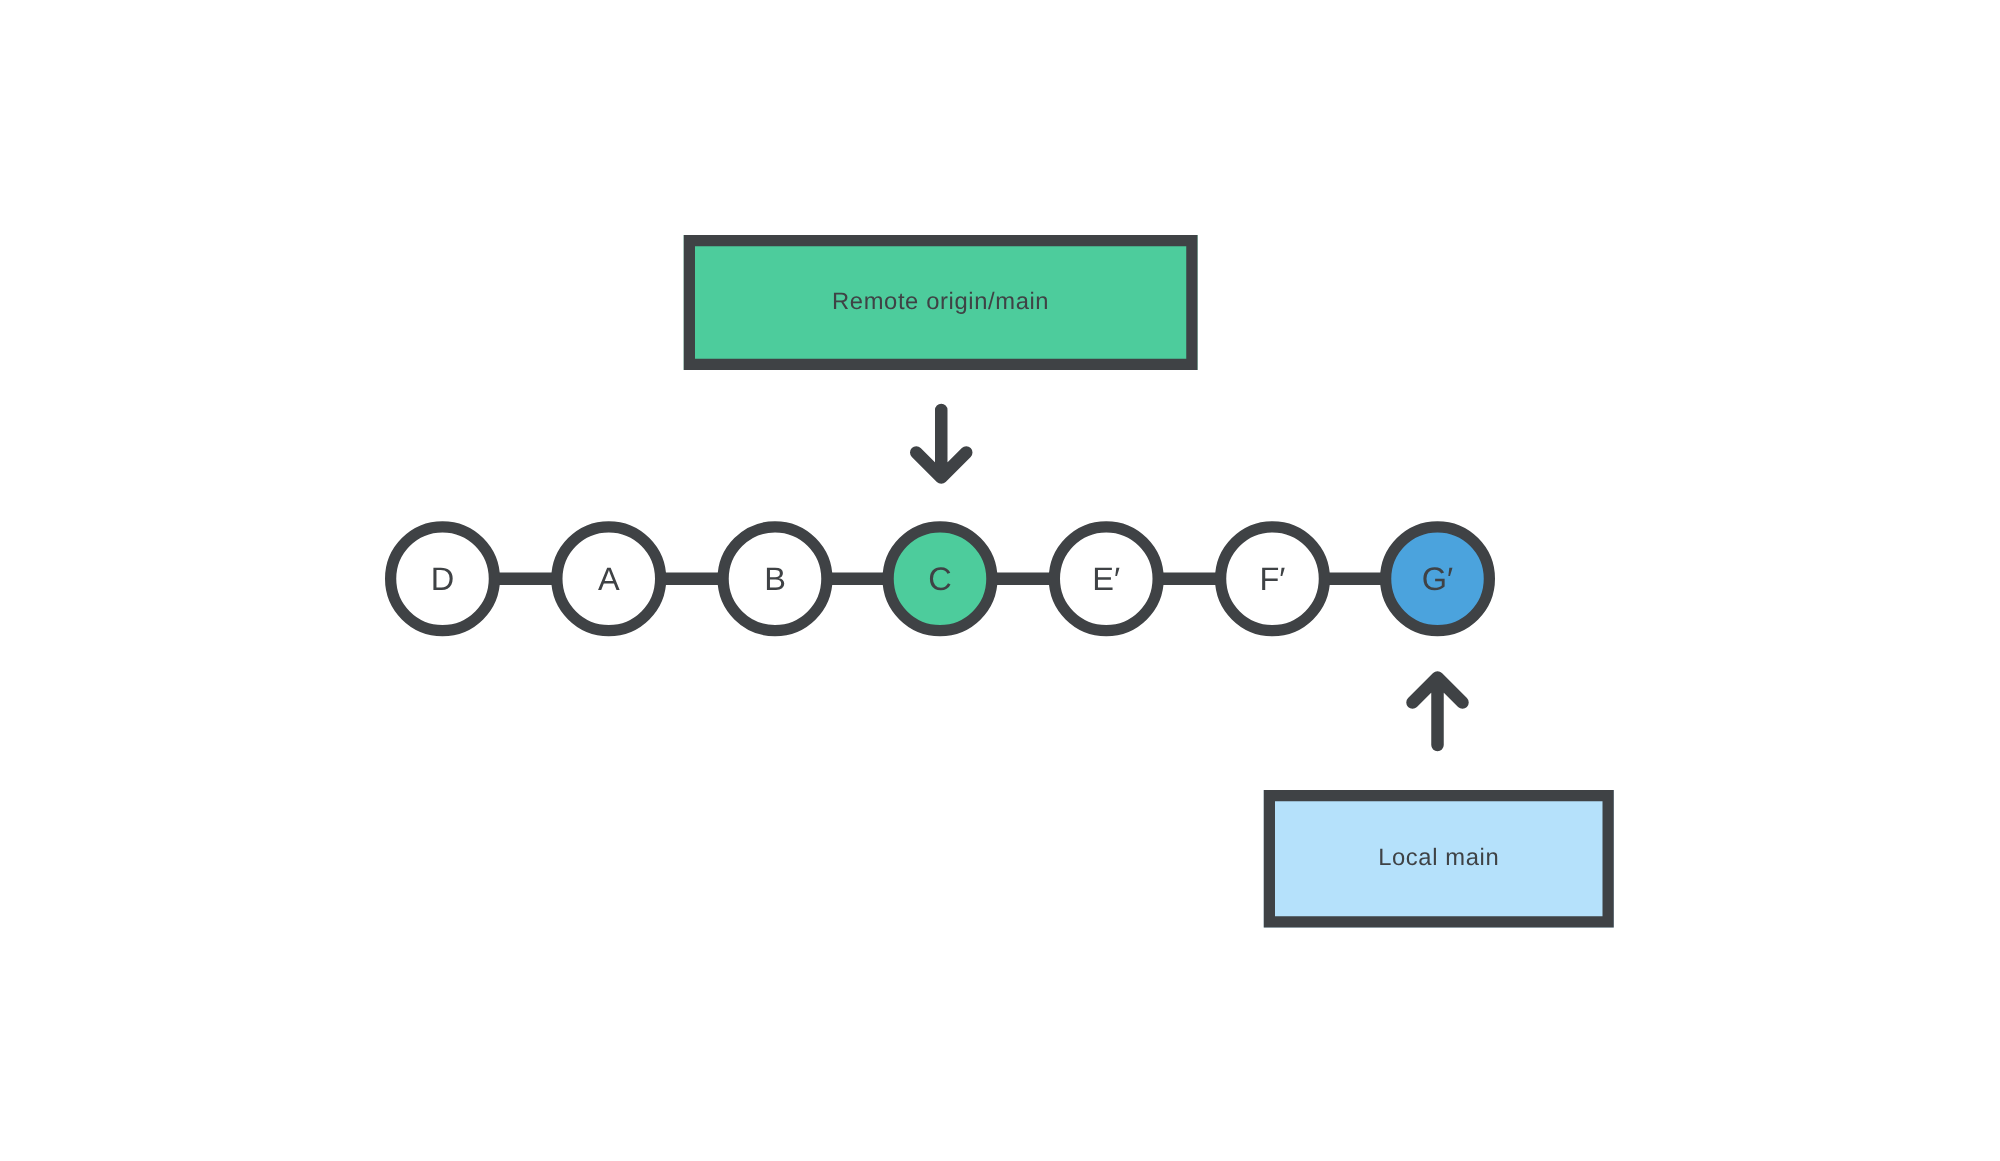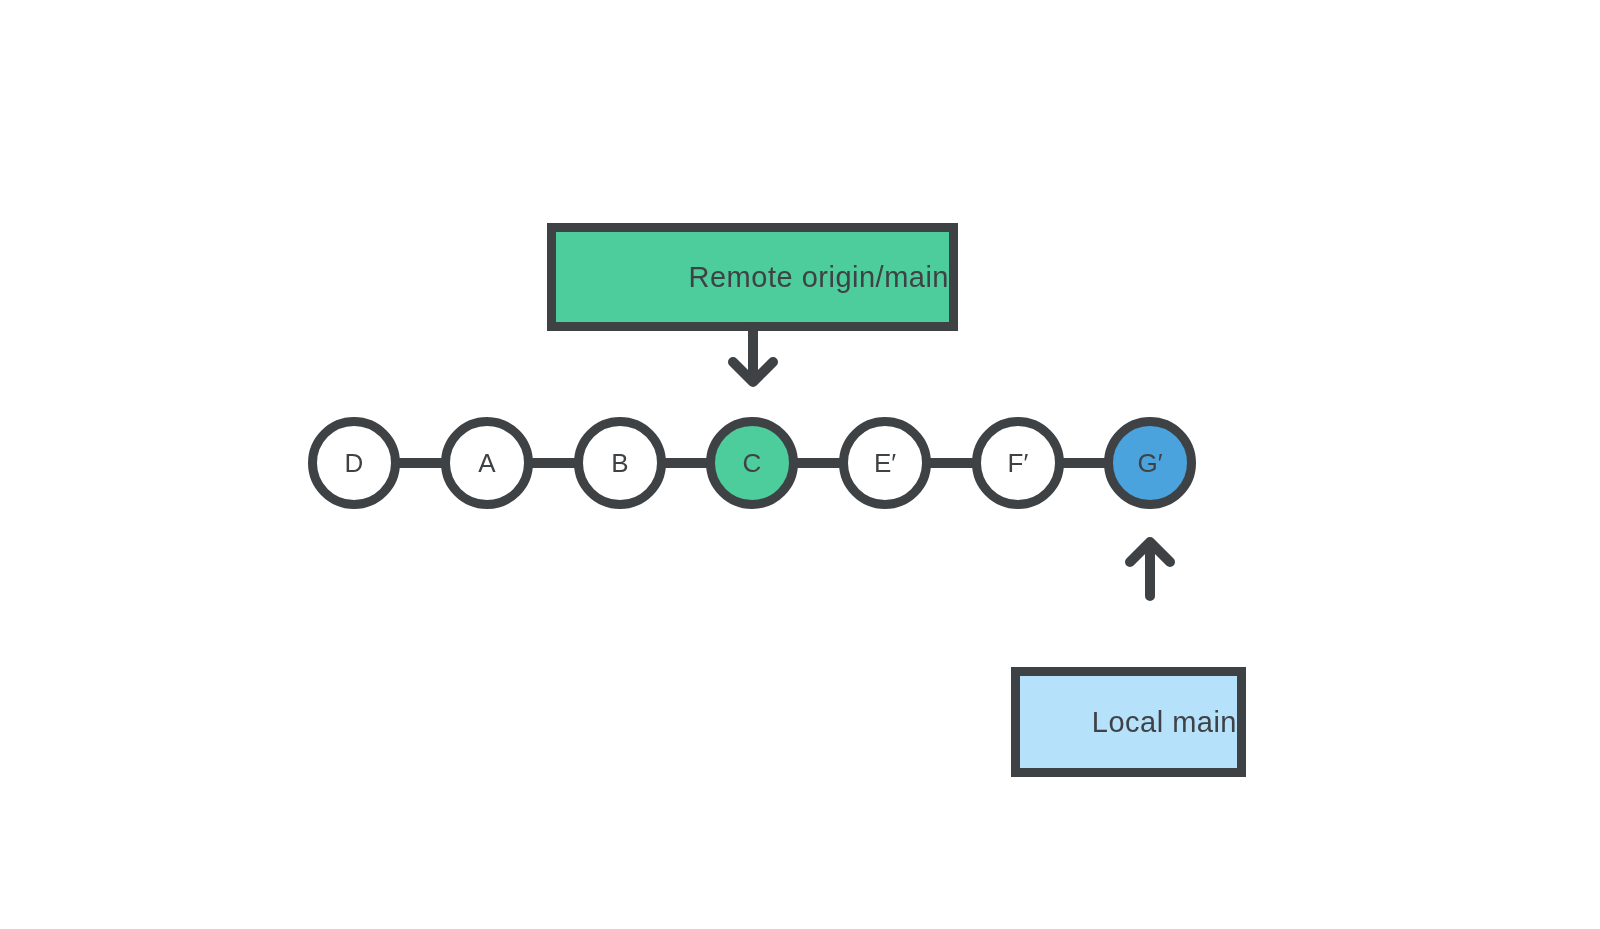--- a/index.html
+++ b/index.html
@@ -20,34 +20,33 @@
     width:1600px;
     height:929px;
     background:var(--bg);
     overflow:hidden;
   }
   .label-box{
     position:absolute;
     border:9px solid var(--outline);
     display:flex;
     align-items:center;
-    justify-content:flex-end;
-    font-size:29px;
+    justify-content:center;
+    font-size:19px;
     letter-spacing:0.5px;
     color:var(--outline);
-    margin-top:35px;
   }
   .label-box--remote{
     left:547px; top:188px;
     width:411px; height:108px;
     background:var(--green);
   }
   .label-box--local{
     left:1011px; top:632px;
-    width:235px; height:110px;
+    width:280px; height:110px;
     background:var(--lightblue);
   }
   .arrow{
     position:absolute;
     color:var(--outline);
   }
   .arrow--down{left:723px; top:320px;}
   .arrow--up{left:1120px; top:534px;}
   .connector{
     position:absolute;

